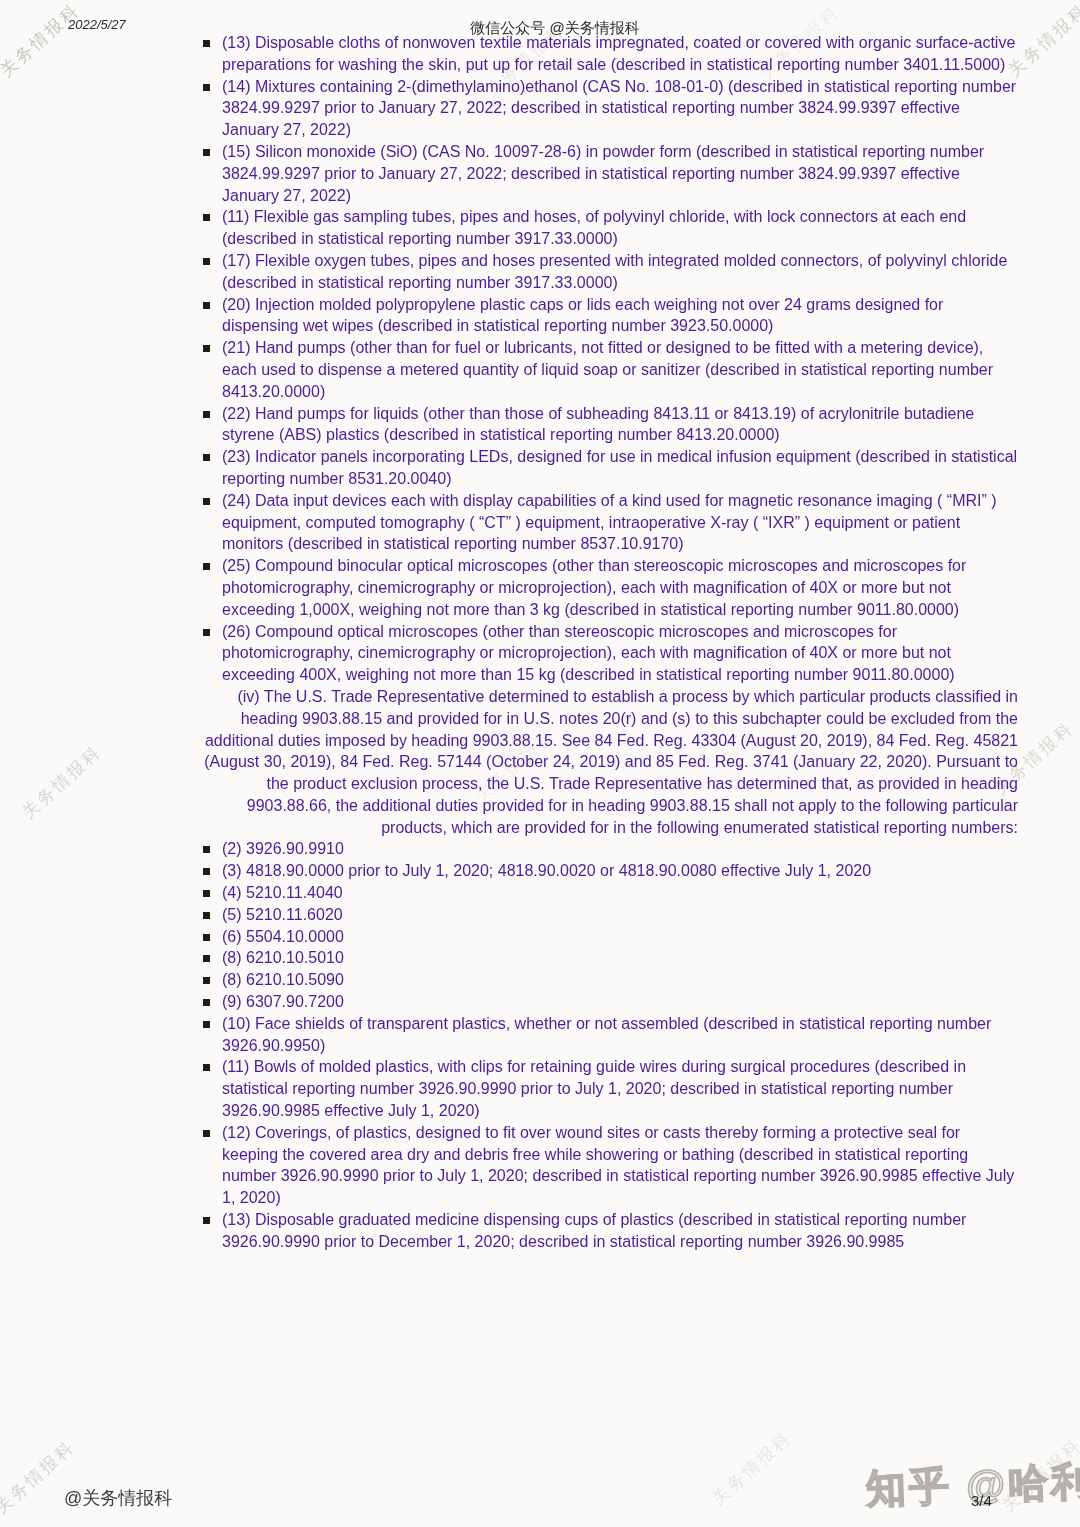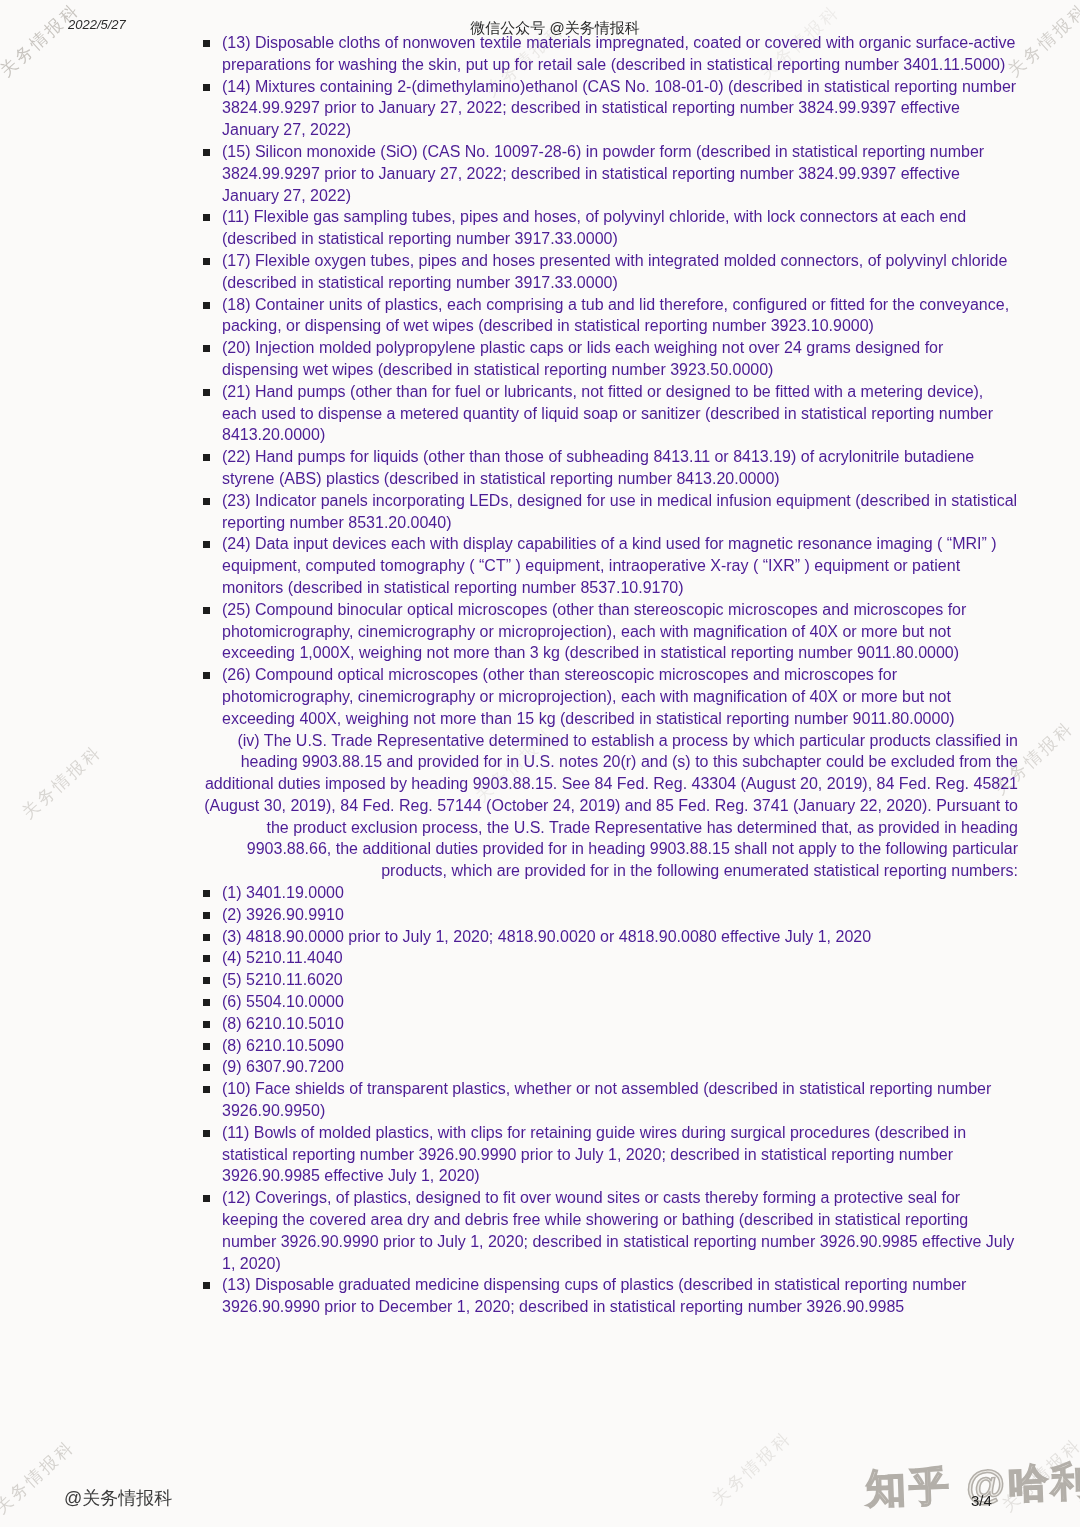--- a/index.html
+++ b/index.html
@@ -125,33 +125,32 @@
   <div class="header-date">2022/5/27</div>
   <div class="header-source">微信公众号 @关务情报科</div>
 
   <div class="content">
     <ul class="blist">
         <li class="item"><span class="bullet"></span><span>(13) Disposable cloths of nonwoven textile materials impregnated, coated or covered with organic surface-active preparations for washing the skin, put up for retail sale (described in statistical reporting number 3401.11.5000)</span></li>
         <li class="item"><span class="bullet"></span><span>(14) Mixtures containing 2-(dimethylamino)ethanol (CAS No. 108-01-0) (described in statistical reporting number 3824.99.9297 prior to January 27, 2022; described in statistical reporting number 3824.99.9397 effective January 27, 2022)</span></li>
         <li class="item"><span class="bullet"></span><span>(15) Silicon monoxide (SiO) (CAS No. 10097-28-6) in powder form (described in statistical reporting number 3824.99.9297 prior to January 27, 2022; described in statistical reporting number 3824.99.9397 effective January 27, 2022)</span></li>
         <li class="item"><span class="bullet"></span><span>(11) Flexible gas sampling tubes, pipes and hoses, of polyvinyl chloride, with lock connectors at each end (described in statistical reporting number 3917.33.0000)</span></li>
         <li class="item"><span class="bullet"></span><span>(17) Flexible oxygen tubes, pipes and hoses presented with integrated molded connectors, of polyvinyl chloride (described in statistical reporting number 3917.33.0000)</span></li>
-        <li class="item"><span class="bullet"></span><span>(18) Container units of plastics, each comprising a tub and lid therefore, configured or fitted for the conveyance, packing, or dispensing of wet wipes (described in statistical reporting number 3923.10.9000)</span></li>
+        <li class="item"><span class="bullet"></span></li>
         <li class="item"><span class="bullet"></span></li>
         <li class="item"><span class="bullet"></span><span>(20) Injection molded polypropylene plastic caps or lids each weighing not over 24 grams designed for dispensing wet wipes (described in statistical reporting number 3923.50.0000)</span></li>
         <li class="item"><span class="bullet"></span><span>(21) Hand pumps (other than for fuel or lubricants, not fitted or designed to be fitted with a metering device), each used to dispense a metered quantity of liquid soap or sanitizer (described in statistical reporting number 8413.20.0000)</span></li>
         <li class="item"><span class="bullet"></span><span>(22) Hand pumps for liquids (other than those of subheading 8413.11 or 8413.19) of acrylonitrile butadiene styrene (ABS) plastics (described in statistical reporting number 8413.20.0000)</span></li>
         <li class="item"><span class="bullet"></span><span>(23) Indicator panels incorporating LEDs, designed for use in medical infusion equipment (described in statistical reporting number 8531.20.0040)</span></li>
         <li class="item"><span class="bullet"></span><span>(24) Data input devices each with display capabilities of a kind used for magnetic resonance imaging ( “MRI” ) equipment, computed tomography ( “CT” ) equipment, intraoperative X-ray ( “IXR” ) equipment or patient monitors (described in statistical reporting number 8537.10.9170)</span></li>
         <li class="item"><span class="bullet"></span><span>(25) Compound binocular optical microscopes (other than stereoscopic microscopes and microscopes for photomicrography, cinemicrography or microprojection), each with magnification of 40X or more but not exceeding 1,000X, weighing not more than 3 kg (described in statistical reporting number 9011.80.0000)</span></li>
         <li class="item"><span class="bullet"></span><span>(26) Compound optical microscopes (other than stereoscopic microscopes and microscopes for photomicrography, cinemicrography or microprojection), each with magnification of 40X or more but not exceeding 400X, weighing not more than 15 kg (described in statistical reporting number 9011.80.0000)</span></li>
       </ul>
     <p class="para">(iv) The U.S. Trade Representative determined to establish a process by which particular products classified in heading 9903.88.15 and provided for in U.S. notes 20(r) and (s) to this subchapter could be excluded from the additional duties imposed by heading 9903.88.15. See 84 Fed. Reg. 43304 (August 20, 2019), 84 Fed. Reg. 45821 (August 30, 2019), 84 Fed. Reg. 57144 (October 24, 2019) and 85 Fed. Reg. 3741 (January 22, 2020). Pursuant to the product exclusion process, the U.S. Trade Representative has determined that, as provided in heading 9903.88.66, the additional duties provided for in heading 9903.88.15 shall not apply to the following particular products, which are provided for in the following enumerated statistical reporting numbers:</p>
     <ul class="blist">
-        <li class="item"><span class="bullet"></span><span>(1) 3401.19.0000</span></li>
         <li class="item"><span class="bullet"></span><span>(2) 3926.90.9910</span></li>
         <li class="item"><span class="bullet"></span><span>(3) 4818.90.0000 prior to July 1, 2020; 4818.90.0020 or 4818.90.0080 effective July 1, 2020</span></li>
         <li class="item"><span class="bullet"></span><span>(4) 5210.11.4040</span></li>
         <li class="item"><span class="bullet"></span><span>(5) 5210.11.6020</span></li>
         <li class="item"><span class="bullet"></span><span>(6) 5504.10.0000</span></li>
         <li class="item"><span class="bullet"></span><span>(8) 6210.10.5010</span></li>
         <li class="item"><span class="bullet"></span><span>(8) 6210.10.5090</span></li>
         <li class="item"><span class="bullet"></span><span>(9) 6307.90.7200</span></li>
         <li class="item"><span class="bullet"></span><span>(10) Face shields of transparent plastics, whether or not assembled (described in statistical reporting number 3926.90.9950)</span></li>
         <li class="item"><span class="bullet"></span><span>(11) Bowls of molded plastics, with clips for retaining guide wires during surgical procedures (described in statistical reporting number 3926.90.9990 prior to July 1, 2020; described in statistical reporting number 3926.90.9985 effective July 1, 2020)</span></li>

